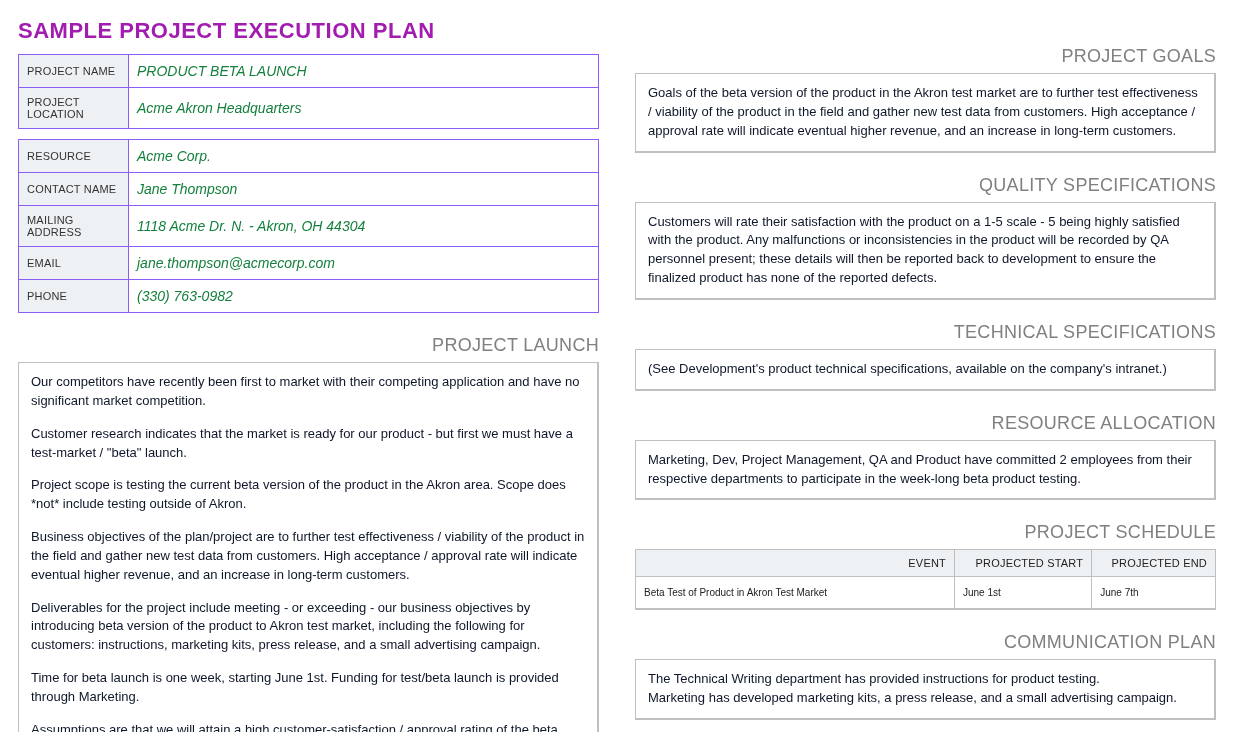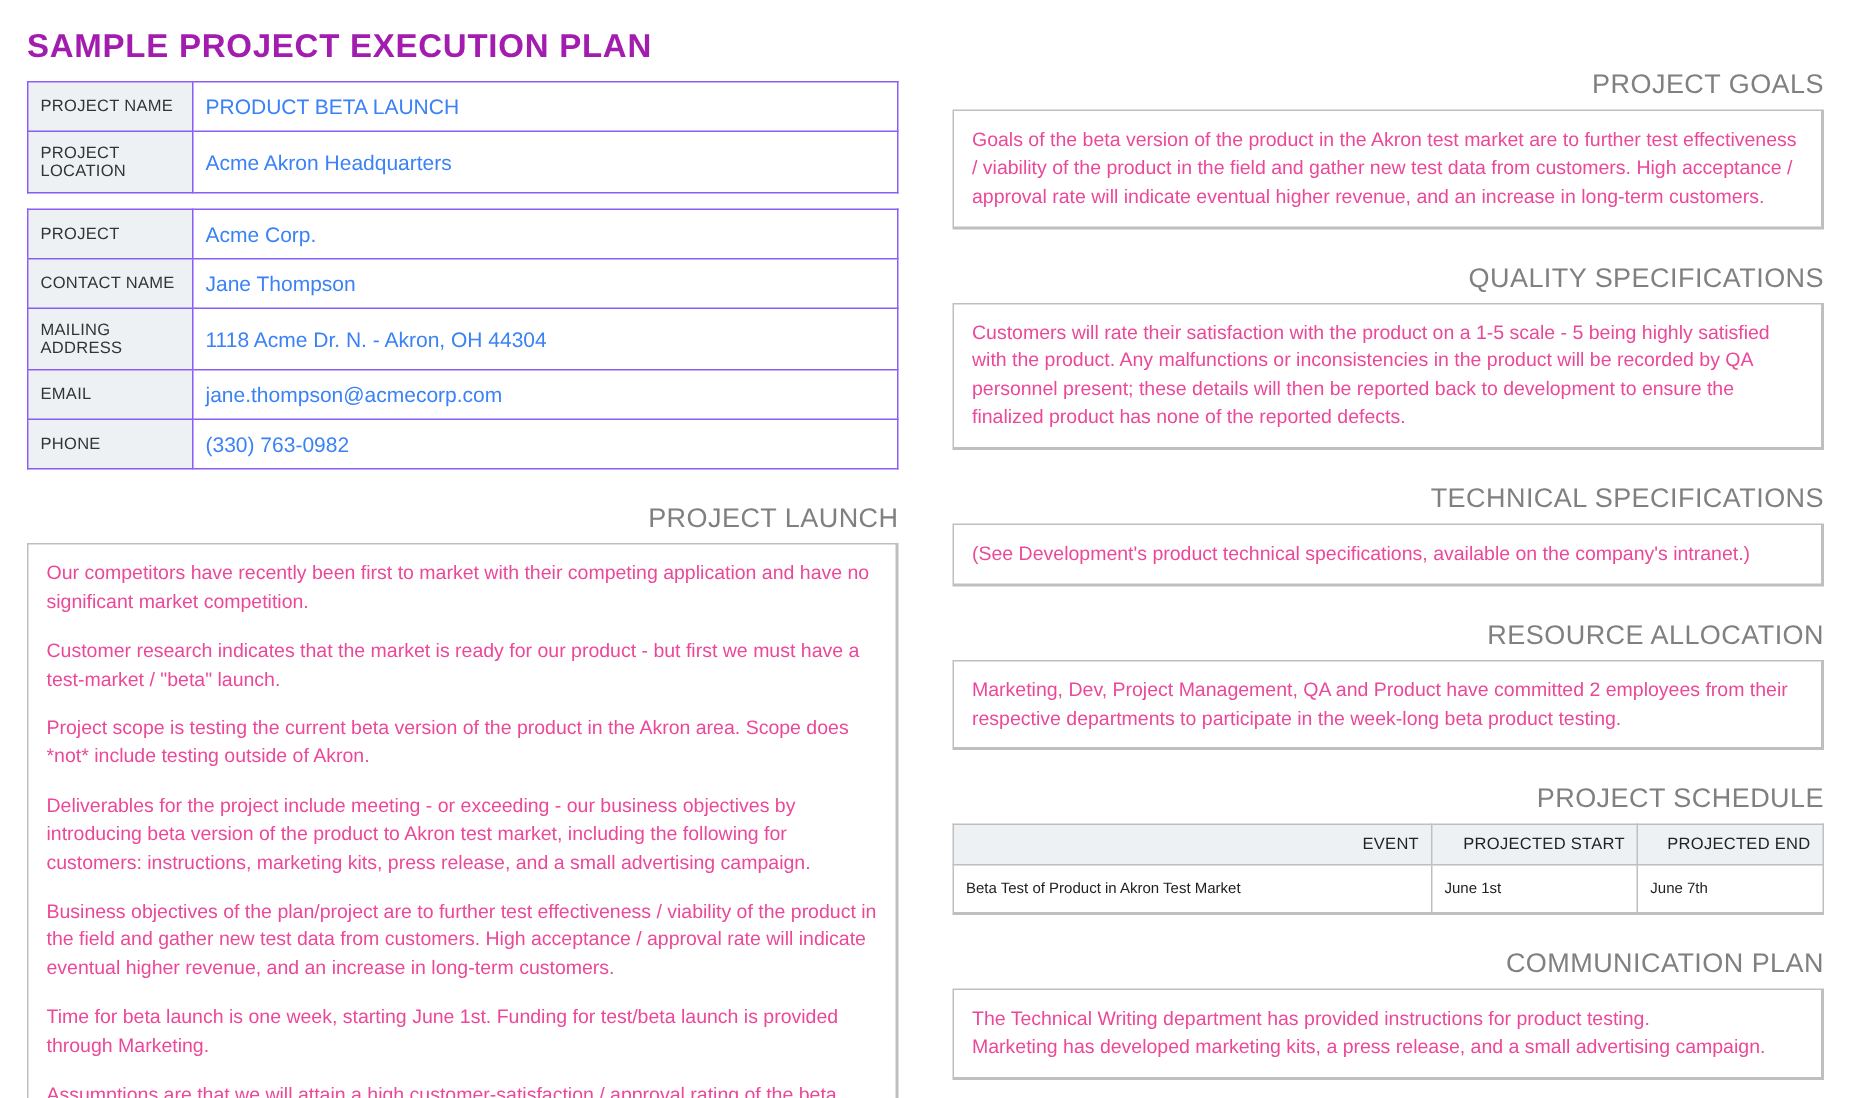--- a/index.html
+++ b/index.html
@@ -50,30 +50,31 @@
   table.info-table th {
     background: #eef1f4;
     font-weight: 400;
     color: #333;
     font-size: 11px;
     width: 110px;
     letter-spacing: 0.2px;
   }
   table.info-table td {
     font-size: 14px;
-    color: #3b82f6;
+    color: #15803d;
+    font-style: italic;
   }
   .text-box {
     border: 1px solid #bfbfbf;
     border-bottom: 2px solid #bfbfbf;
     border-right: 2px solid #bfbfbf;
     padding: 10px 12px;
     font-size: 13px;
     line-height: 1.45;
-    color: #ec4899;
+    color: #0f172a;
   }
   .text-box p { margin: 0 0 14px 0; }
   .text-box p:last-child { margin-bottom: 0; }
   table.schedule th {
     background: #eef1f4;
     border: 1px solid #bfbfbf;
     font-weight: 400;
     font-size: 11px;
     padding: 7px 8px;
     text-align: right;
@@ -108,21 +109,21 @@
         <td>Acme Akron Headquarters</td>
       </tr>
     </tbody>
       </table>
 
     <div class="spacer-sm"></div>
 
     <table class="info-table">
       <tbody>
           <tr>
-        <th>PROJECT</th>
+        <th>RESOURCE</th>
         <td>Acme Corp.</td>
       </tr>
       <tr>
         <th>CONTACT NAME</th>
         <td>Jane Thompson</td>
       </tr>
       <tr>
         <th>MAILING ADDRESS</th>
         <td>1118 Acme Dr. N. - Akron, OH 44304</td>
       </tr>
@@ -135,22 +136,22 @@
         <td>(330) 763-0982</td>
       </tr>
     </tbody>
       </table>
 
     <h2 class="section-title">PROJECT LAUNCH</h2>
     <div class="text-box">
       <p>Our competitors have recently been first to market with their competing application and have no significant market competition.</p>
       <p>Customer research indicates that the market is ready for our product - but first we must have a test-market / "beta" launch.</p>
       <p>Project scope is testing the current beta version of the product in the Akron area. Scope does *not* include testing outside of Akron.</p>
+      <p>Business objectives of the plan/project are to further test effectiveness / viability of the product in the field and gather new test data from customers. High acceptance / approval rate will indicate eventual higher revenue, and an increase in long-term customers.</p>
       <p>Deliverables for the project include meeting - or exceeding - our business objectives by introducing beta version of the product to Akron test market, including the following for customers: instructions, marketing kits, press release, and a small advertising campaign.</p>
-      <p>Business objectives of the plan/project are to further test effectiveness / viability of the product in the field and gather new test data from customers. High acceptance / approval rate will indicate eventual higher revenue, and an increase in long-term customers.</p>
       <p>Time for beta launch is one week, starting June 1st. Funding for test/beta launch is provided through Marketing.</p>
       <p>Assumptions are that we will attain a high customer-satisfaction / approval rating of the beta version, and we will roll out the finalized product in August to markets in and outside of Akron.</p>
     </div>
   </div>
 
   <div class="col">
 
     <h2 class="section-title" style="margin-top:28px;">PROJECT GOALS</h2>
     <div class="text-box">
       <p>Goals of the beta version of the product in the Akron test market are to further test effectiveness / viability of the product in the field and gather new test data from customers. High acceptance / approval rate will indicate eventual higher revenue, and an increase in long-term customers.</p>

